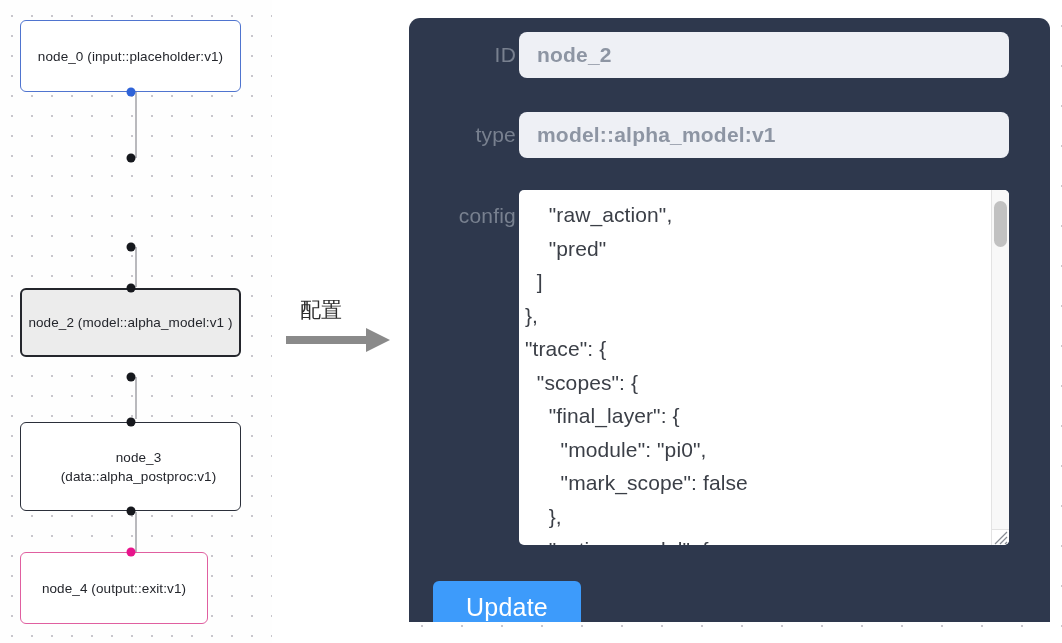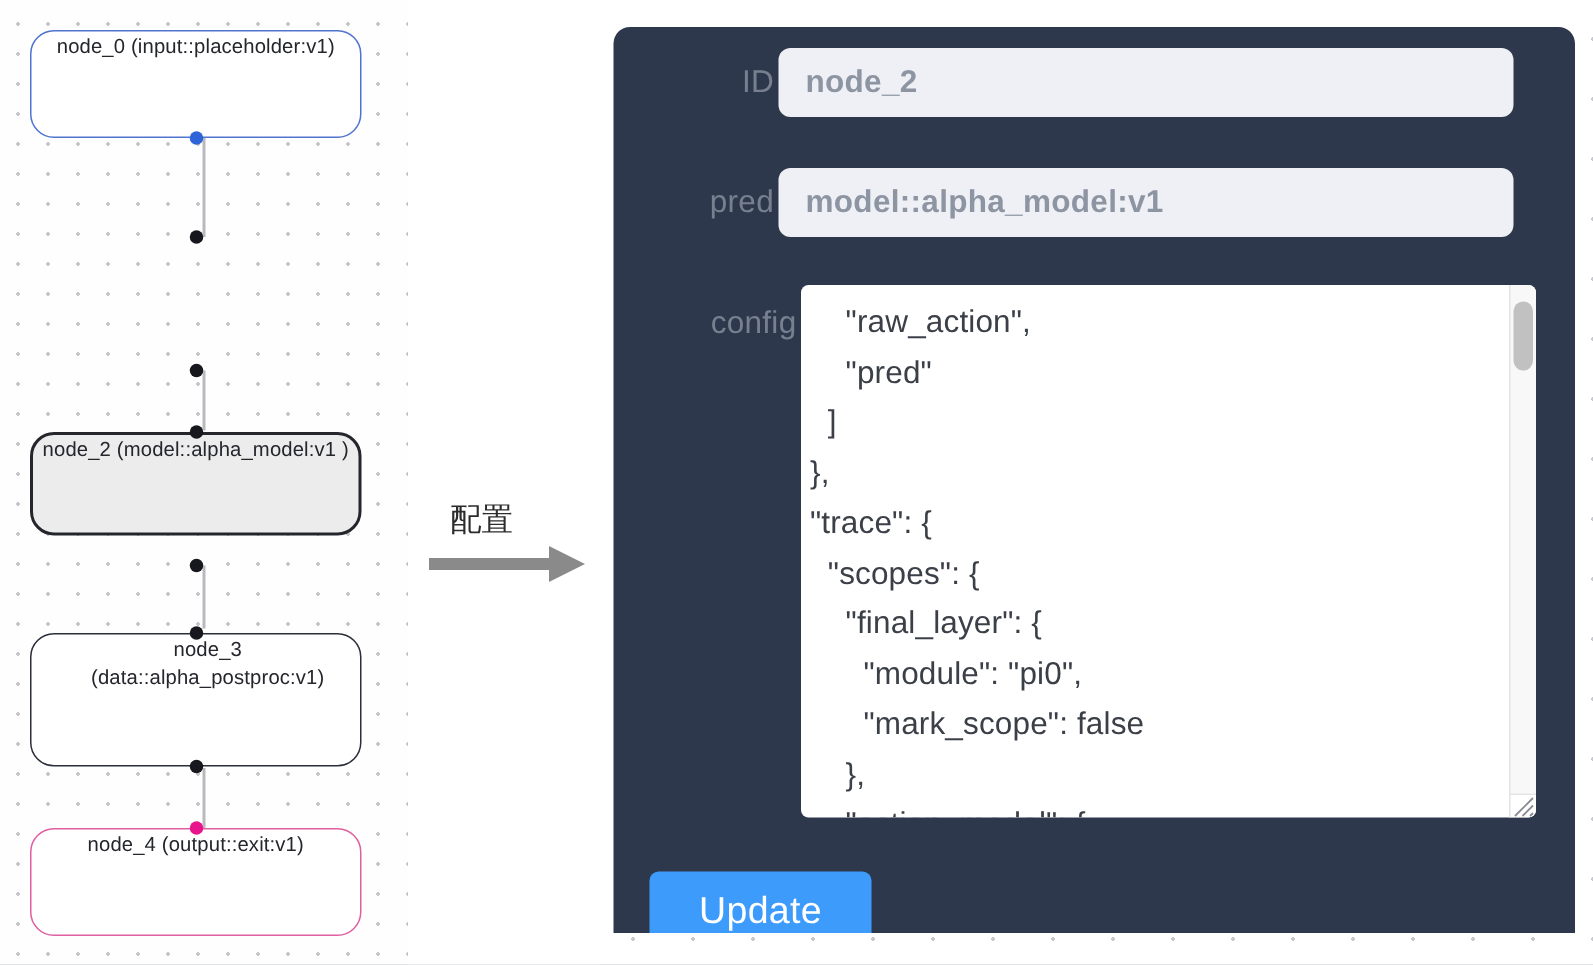--- a/index.html
+++ b/index.html
@@ -50,23 +50,23 @@
     width: 128px; height: 643px;
     background: #ffffff;
   }
 
   
   .node {
     position: absolute;
     box-sizing: border-box;
     background: #ffffff;
     border: 1.5px solid #2b2f3a;
-    border-radius: 16px;
+    border-radius: 6px;
     display: flex;
-    align-items: flex-start;
+    align-items: center;
     justify-content: center;
     text-align: center;
     color: #24262c;
     font-size: 13.5px;
     line-height: 19px;
     letter-spacing: 0.1px;
   }
   .node .node-text { padding: 0 6px; width: 100%; }
   .node.blue   { border-color: #4f74cf; }
   .node.pink   { border-color: #e05fa0; }
@@ -97,21 +97,20 @@
     z-index: 1;
   }
 
   
   .arrow-group {
     position: absolute;
     left: 286px;
     top: 296px;
     width: 108px;
     height: 62px;
-    margin-top: 36px;
   }
   .arrow-label {
     position: absolute;
     left: 14px; top: 0;
     font-size: 21px;
     color: #2c2c2c;
     font-family: "DejaVu Sans", "Liberation Sans", sans-serif;
     line-height: 28px;
     white-space: nowrap;
   }
@@ -163,21 +162,21 @@
   .row-id   { left: 0; top: 14px; width: 641px; }
   .row-type { left: 0; top: 94px; width: 641px; }
   .row-id .field, .row-type .field {
     width: 490px; height: 46px; line-height: 46px;
   }
 
   .row-config {
     left: 0; top: 172px; width: 641px;
     align-items: flex-start;
   }
-  .row-config .form-label { padding-top: 14px; margin-left: 15px; }
+  .row-config .form-label { padding-top: 14px; }
 
   .config-box {
     position: relative;
     width: 490px;
     height: 355px;
     background: #ffffff;
     border-radius: 5px;
     box-sizing: border-box;
     overflow: hidden;
   }
@@ -270,21 +269,21 @@
     <div class="handle" style="left:131px; top:288px;"></div>
     <div class="handle" style="left:131px; top:377px;"></div>
 
     <div class="node" style="left:20px; top:422px; width:221px; height:89px;padding-left:16px;">
       <span class="node-text">node_3
 (data::alpha_postproc:v1)</span>
     </div>
     <div class="handle" style="left:131px; top:422px;"></div>
     <div class="handle" style="left:131px; top:511px;"></div>
 
-    <div class="node pink" style="left:20px; top:552px; width:221px; height:72px;">
+    <div class="node pink" style="left:20px; top:552px; width:188px; height:72px;">
       <span class="node-text">node_4
 (output::exit:v1)</span>
     </div>
     <div class="handle pink" style="left:131px; top:552px;"></div>
   </div>
 
   <div class="arrow-group">
     <span class="arrow-label">配置</span>
     <svg class="arrow-svg" width="106" height="28" viewBox="0 0 106 28">
       <path d="M0 10 H80 V2 L104 14 L80 26 V18 H0 Z" fill="#8a8a8a"></path>
@@ -292,21 +291,21 @@
   </div>
 
   <div class="config-panel">
 
     <div class="form-row row-id">
       <span class="form-label">ID</span>
       <input class="field" type="text" value="node_2" style="">
     </div>
 
     <div class="form-row row-type">
-      <span class="form-label">pred</span>
+      <span class="form-label">type</span>
       <input class="field" type="text" value="model::alpha_model:v1" style="">
     </div>
 
     <div class="form-row row-config">
       <span class="form-label">config</span>
       <div class="config-box">
         <div class="config-text">    "raw_action",
     "pred"
   ]
 },

